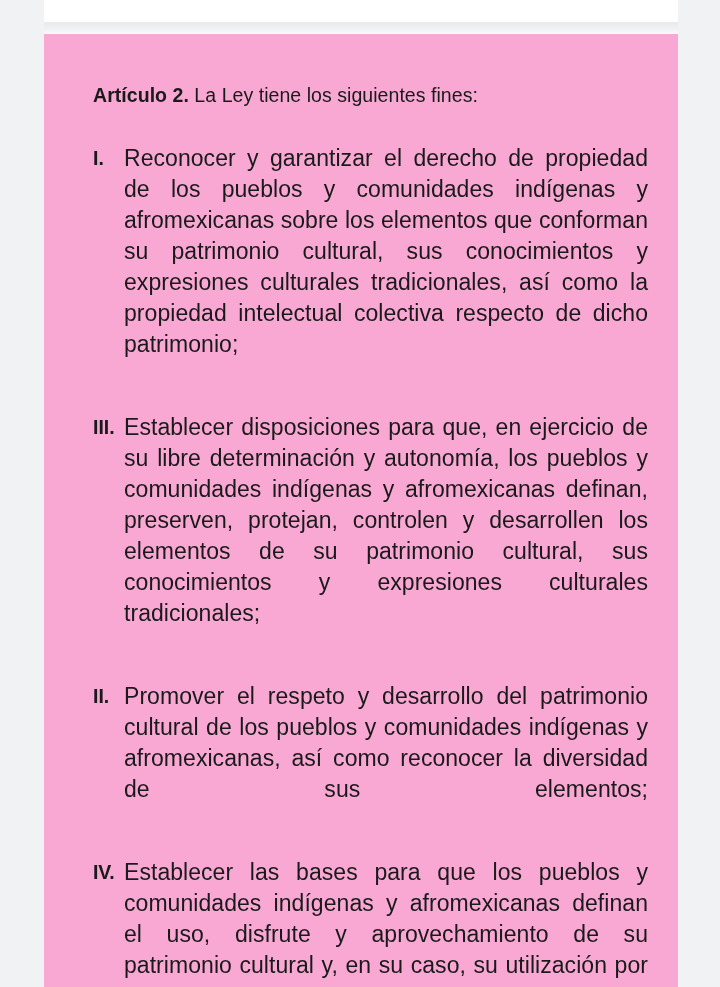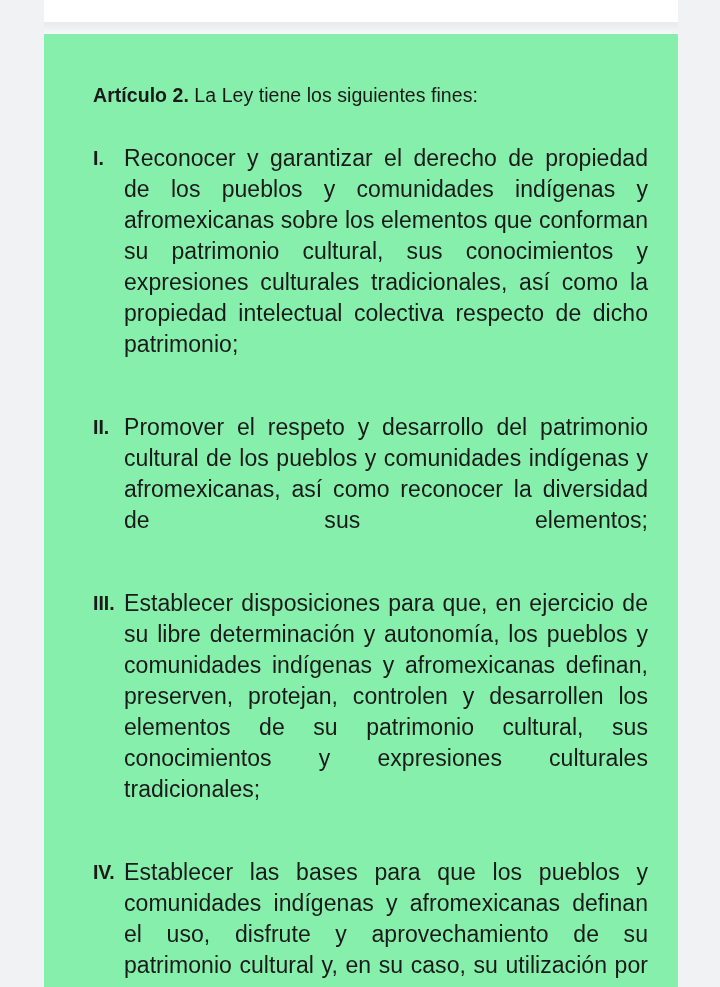--- a/index.html
+++ b/index.html
@@ -49,21 +49,21 @@
     );
   }
 
   
   .page {
     position: absolute;
     left: 44px;
     top: 34px;
     width: 634px;
     height: 953px;
-    background: #86efac;
+    background: #f9a8d4;
     overflow: hidden;
   }
 
   .page-inner {
     position: absolute;
     left: 0;
     top: 0;
     width: 634px;
     padding-top: 47px;
   }
@@ -156,27 +156,27 @@
       <p class="article-heading"><span class="art-label">Artículo 2.</span><span> La Ley tiene los siguientes fines:</span></p>
 
       <ol class="fines-list">
 
         <li class="fine-item">
           <span class="fine-marker">I.</span>
           <span class="fine-text">Reconocer y garantizar el derecho de propiedad de los pueblos y comunidades indígenas y afromexicanas sobre los elementos que conforman su patrimonio cultural, sus conocimientos y expresiones culturales tradicionales, así como la propiedad intelectual colectiva respecto de dicho patrimonio;</span>
         </li>
 
         <li class="fine-item">
-          <span class="fine-marker">II.</span>
-          <span class="fine-text">Promover el respeto y desarrollo del patrimonio cultural de los pueblos y comunidades indígenas y afromexicanas, así como reconocer la diversidad de sus elementos;</span>
+          <span class="fine-marker">III.</span>
+          <span class="fine-text">Establecer disposiciones para que, en ejercicio de su libre determinación y autonomía, los pueblos y comunidades indígenas y afromexicanas definan, preserven, protejan, controlen y desarrollen los elementos de su patrimonio cultural, sus conocimientos y expresiones culturales tradicionales;</span>
         </li>
 
         <li class="fine-item">
-          <span class="fine-marker">III.</span>
-          <span class="fine-text">Establecer disposiciones para que, en ejercicio de su libre determinación y autonomía, los pueblos y comunidades indígenas y afromexicanas definan, preserven, protejan, controlen y desarrollen los elementos de su patrimonio cultural, sus conocimientos y expresiones culturales tradicionales;</span>
+          <span class="fine-marker">II.</span>
+          <span class="fine-text">Promover el respeto y desarrollo del patrimonio cultural de los pueblos y comunidades indígenas y afromexicanas, así como reconocer la diversidad de sus elementos;</span>
         </li>
 
         <li class="fine-item">
           <span class="fine-marker tight">IV.</span>
           <span class="fine-text">Establecer las bases para que los pueblos y comunidades indígenas y afromexicanas definan el uso, disfrute y aprovechamiento de su patrimonio cultural y, en su caso, su utilización por terceros;</span>
         </li>
 
         <li class="fine-item clipped">
           <span class="fine-marker">V.</span>
           <span class="fine-text">Constituir el Sistema de Protección del</span>

